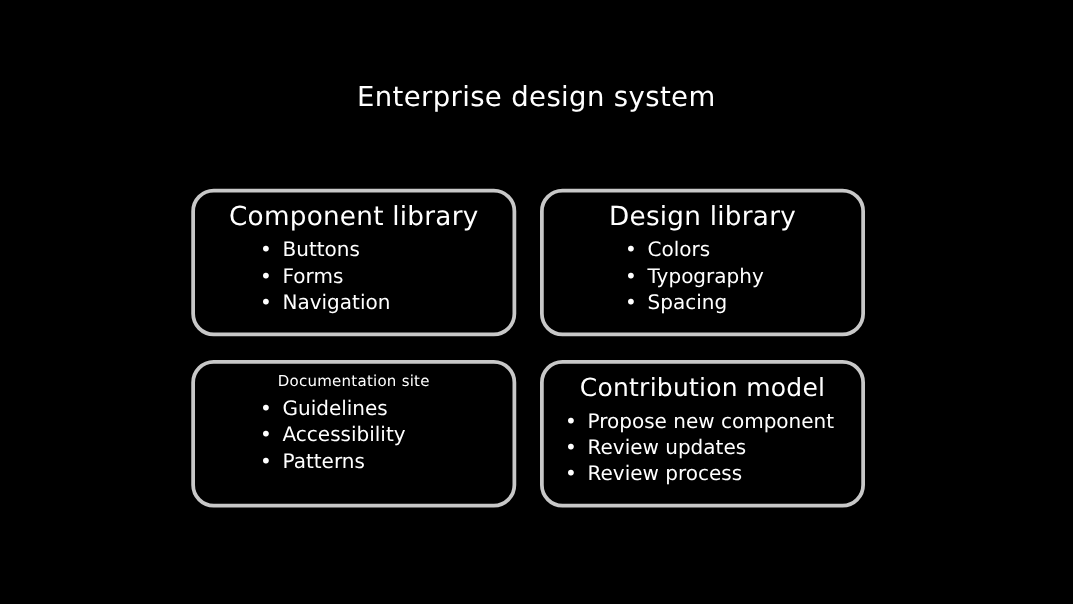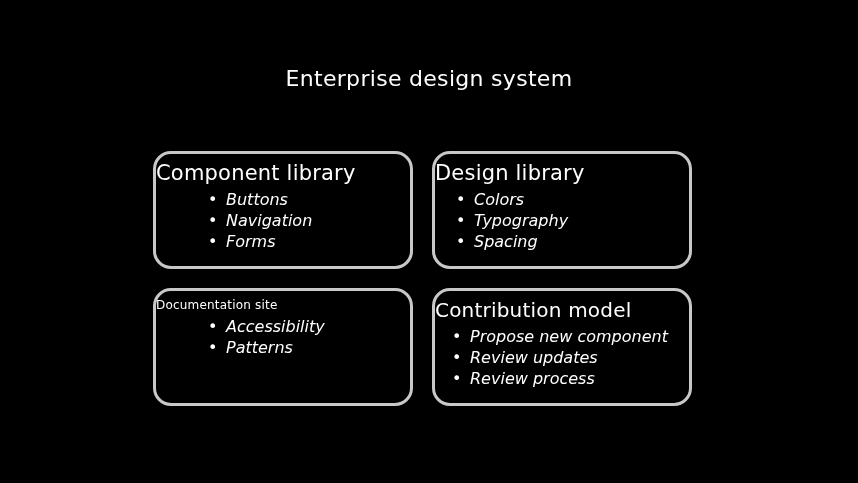--- a/index.html
+++ b/index.html
@@ -11,67 +11,68 @@
     .title {
       position: absolute; left: 0; top: 66px; width: 858px; text-align: center;
       font-size: 22px; letter-spacing: 0.3px;
     }
     .box {
       position: absolute; width: 260px; height: 118px;
       border: 3px solid #c8c8c8; border-radius: 18px;
       box-sizing: border-box; background: #000;
     }
     .box h2 {
-      margin: 0; font-weight: normal; font-size: 21px; text-align: left;
+      margin: 0; font-weight: normal; font-size: 21px; text-align: center;
       margin-top: 7px; white-space: nowrap; letter-spacing: 0.2px;
     }
-    .box ul { list-style: none; margin: 4px 16px 0 0; padding: 0; font-style: italic; }
+    .box ul { list-style: none; margin: 4px 16px 0 0; padding: 0; }
     .box li {
       font-size: 16px; line-height: 21px; white-space: nowrap; position: relative;
     }
     .box li::before {
       content: "\2022"; position: absolute; left: -18px; top: 0; font-size: 16px;
     }
     #b1 { left: 153px; top: 151px; }
     #b2 { left: 432px; top: 151px; }
     #b3 { left: 153px; top: 288px; }
     #b4 { left: 432px; top: 288px; }
     #b1 ul { padding-left: 70px; }
-    #b2 ul { padding-left: 39px; }
+    #b2 ul { padding-left: 83px; }
     #b3 ul { padding-left: 70px; }
     #b4 ul { padding-left: 35px; }
     #b4 h2 { font-size: 20px; }
     #b3 h2 { font-size: 12px; }
   </style>
 </head>
 <body>
 
 <div class="title">Enterprise design system</div>
 
 <div class="box" id="b1">
   <h2>Component library</h2>
   <ul>
     <li>Buttons</li>
+    <li>Forms</li>
     <li>Navigation</li>
-    <li>Forms</li>
   </ul>
 </div>
 
 <div class="box" id="b2">
   <h2>Design library</h2>
   <ul>
     <li>Colors</li>
     <li>Typography</li>
     <li>Spacing</li>
   </ul>
 </div>
 
 <div class="box" id="b3">
   <h2>Documentation site</h2>
   <ul>
+    <li>Guidelines</li>
     <li>Accessibility</li>
     <li>Patterns</li>
   </ul>
 </div>
 
 <div class="box" id="b4">
   <h2>Contribution model</h2>
   <ul>
     <li>Propose new component</li>
     <li>Review updates</li>

